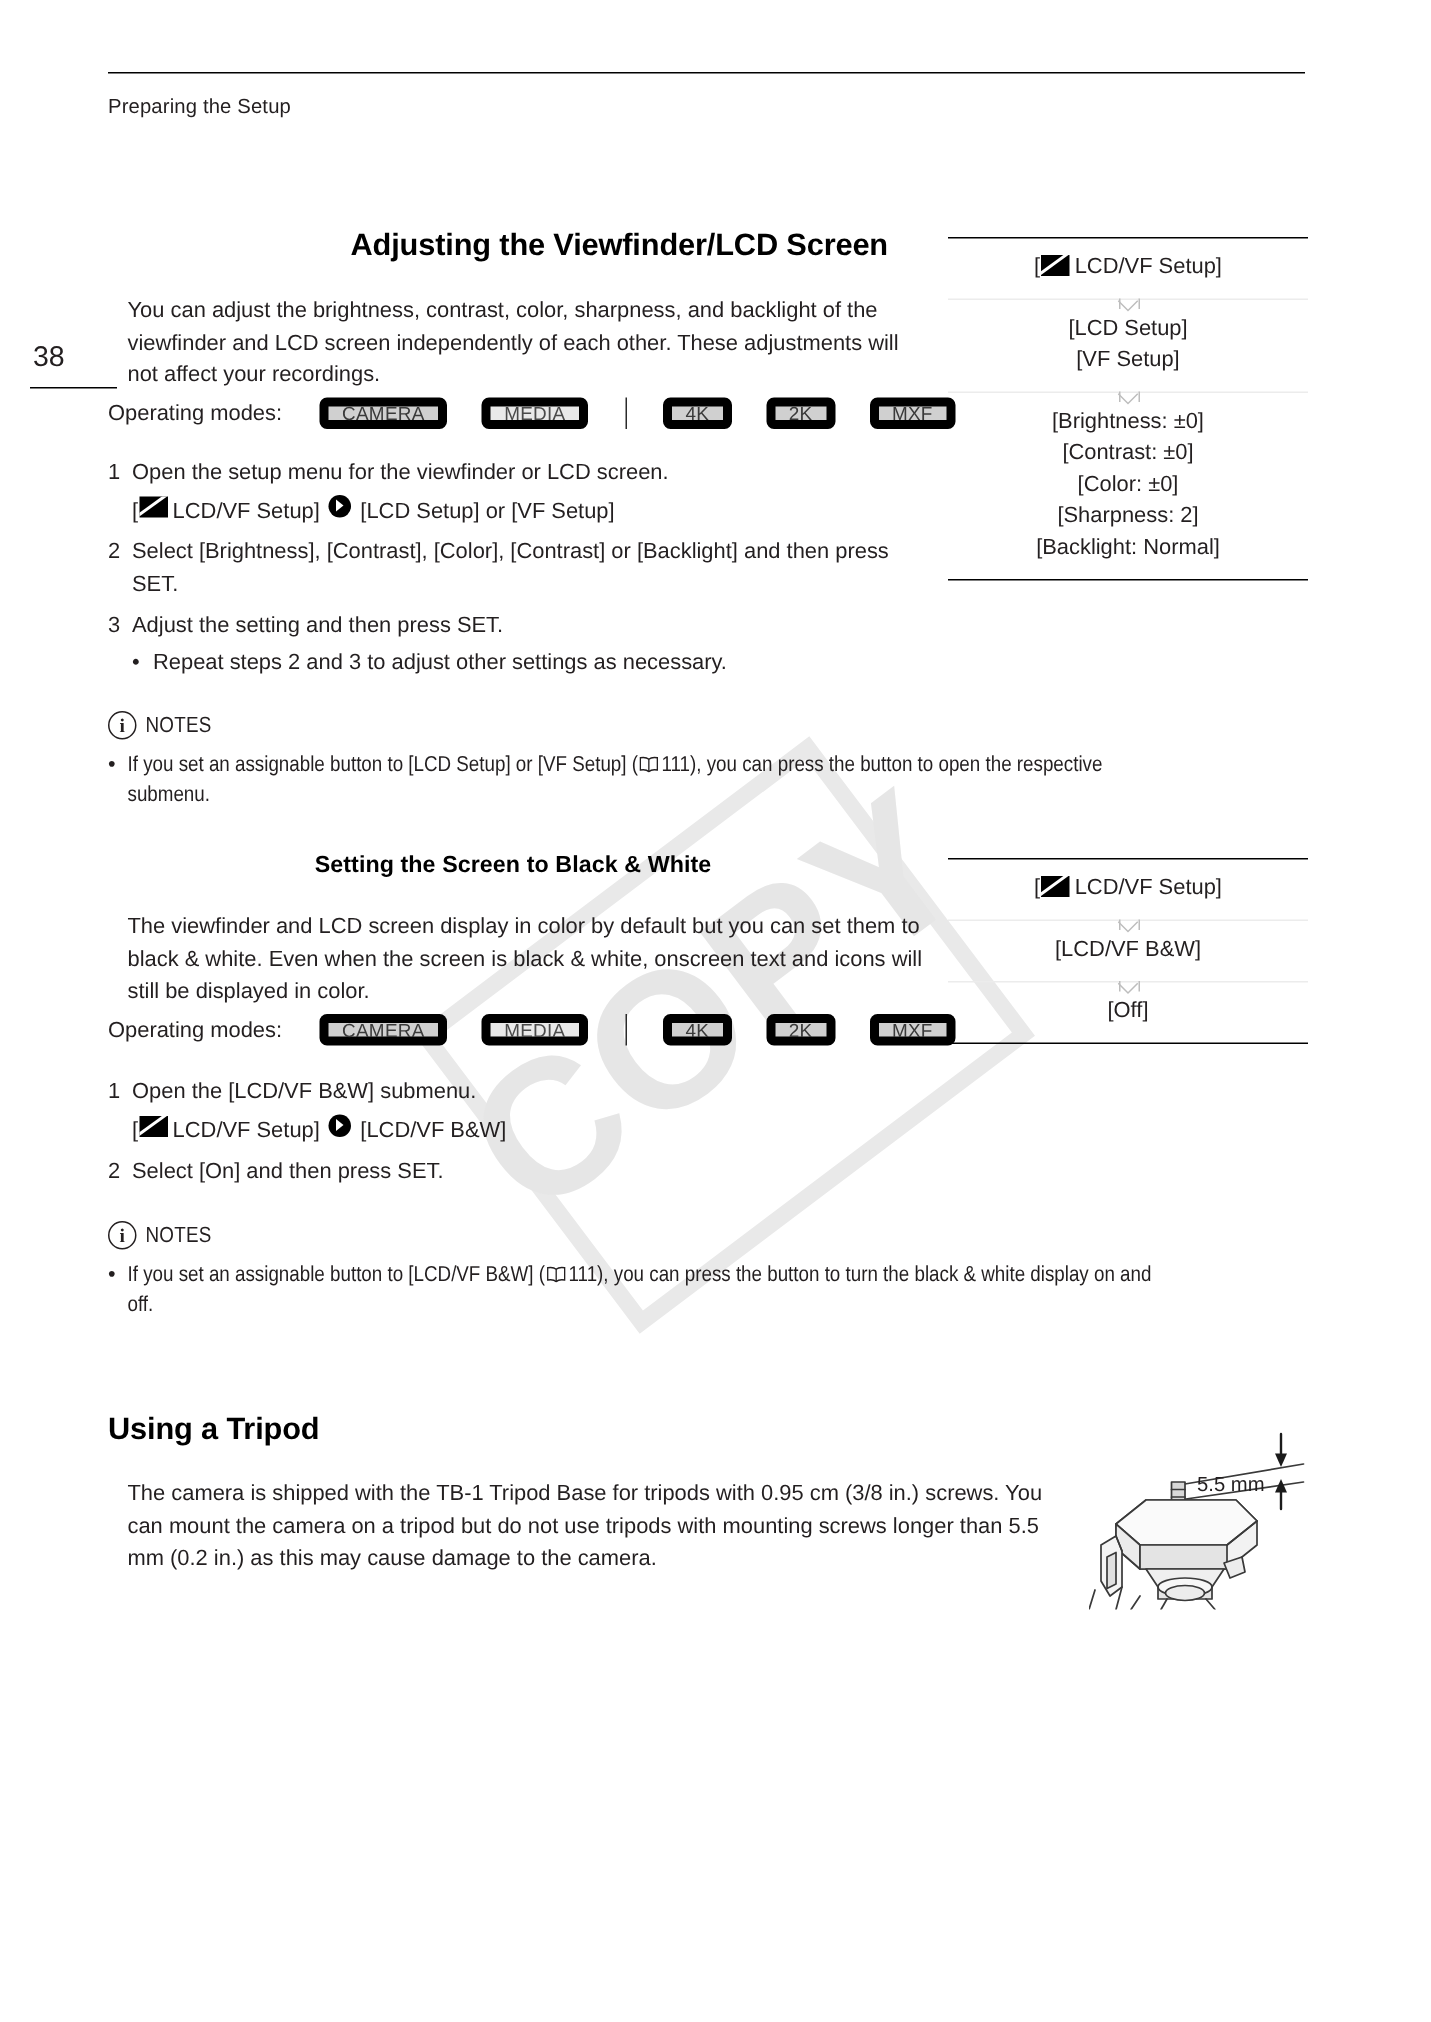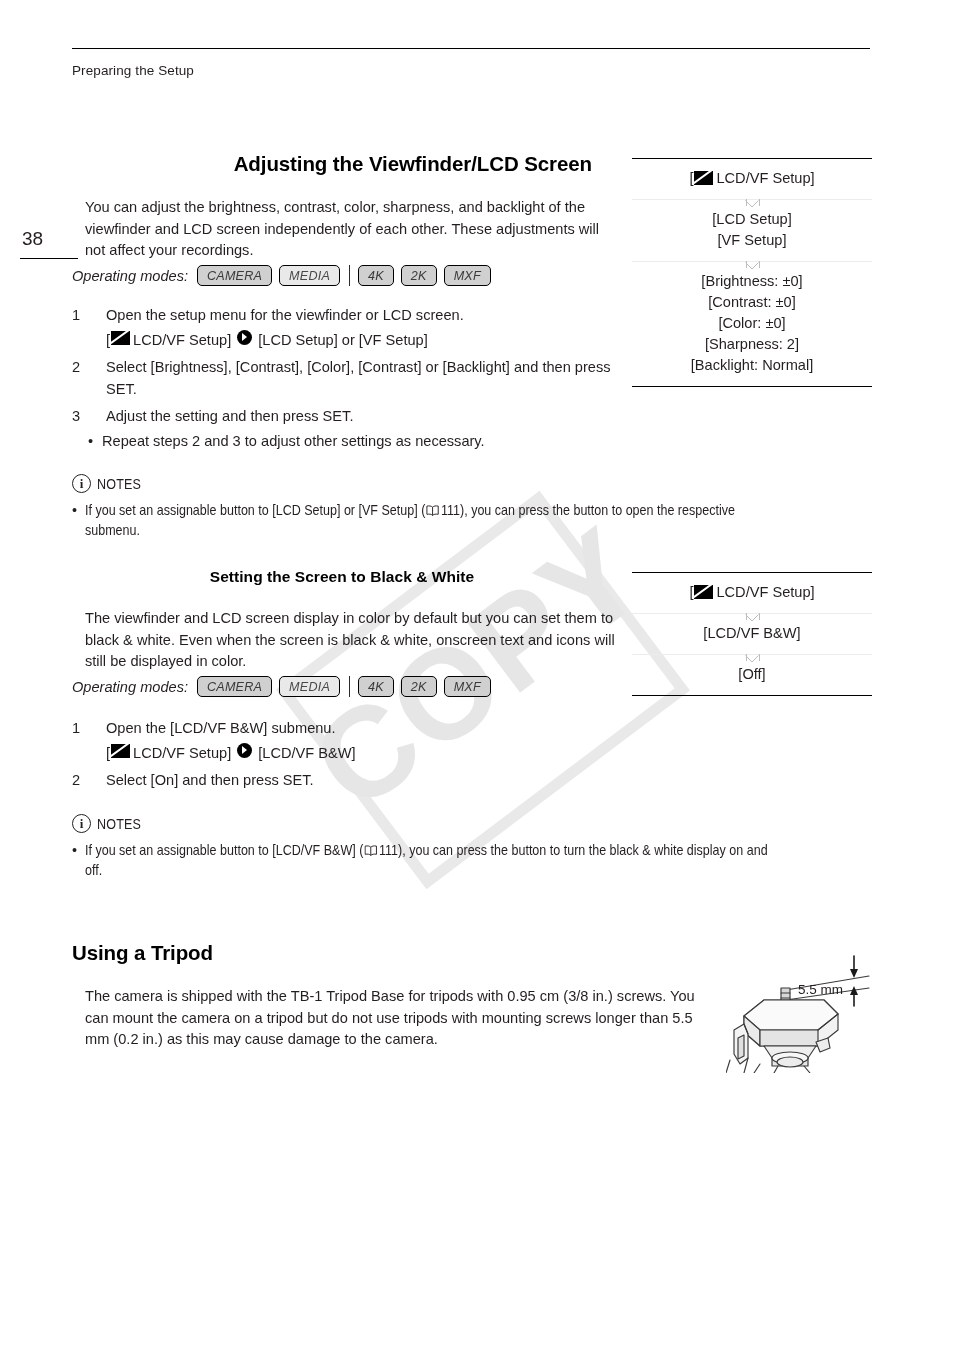--- a/index.html
+++ b/index.html
@@ -97,50 +97,50 @@
     letter-spacing: 0.05px;
   }
   p.body {
     margin: 13px;
     font-size: 14.6px;
     line-height: 21.5px;
     color: #231f20;
   }
 
   
-  .opmodes { display: flex; align-items: center; gap: 0; font-style: italic; }
+  .opmodes { display: flex; align-items: center; gap: 16px; }
   .opmodes .label { font-size: 14.6px; color: #231f20; margin-right: 9px; }
   .badge {
     display: inline-flex;
     align-items: center;
     justify-content: center;
     height: 21px;
     padding: 0 9px;
     margin-right: 7px;
-    border: 1px solid #000000;
+    border: 6px solid #000000;
     border-radius: 5px;
     background: #e9e9e9;
     font-size: 12.6px;
     color: #4a4a4a;
     letter-spacing: 0.2px;
     white-space: nowrap;
   }
   .badge.on { background: #d0d0d0; color: #3a3a3a; }
   .badge-sep {
     display: inline-block;
     width: 1px; height: 21px;
     background: #2b2b2b;
     margin: 0 8px 0 2px;
   }
 
   
   .steps { font-size: 14.6px; line-height: 21.5px; color: #231f20; }
   .step { display: flex; margin-bottom: 3px; }
   .step .num { width: 16px; flex: 0 0 16px; }
-  .step .txt { flex: 1; margin-left: 18px; }
+  .step .txt { flex: 1; }
   .substep { display: flex; margin-left: 16px; margin-top: 2px; }
   .substep .dot { width: 14px; flex: 0 0 14px; }
   .menupath { display: flex; align-items: baseline; gap: 0; white-space: nowrap; }
 
   
   .vficon {
     display: inline-block;
     position: relative;
     width: 19px; height: 14px;
     background: #000;

